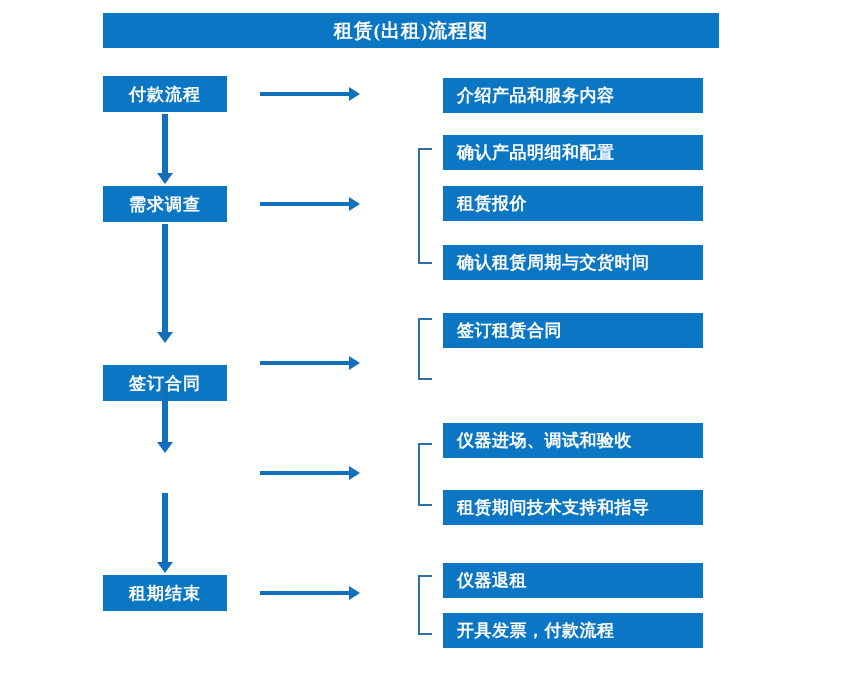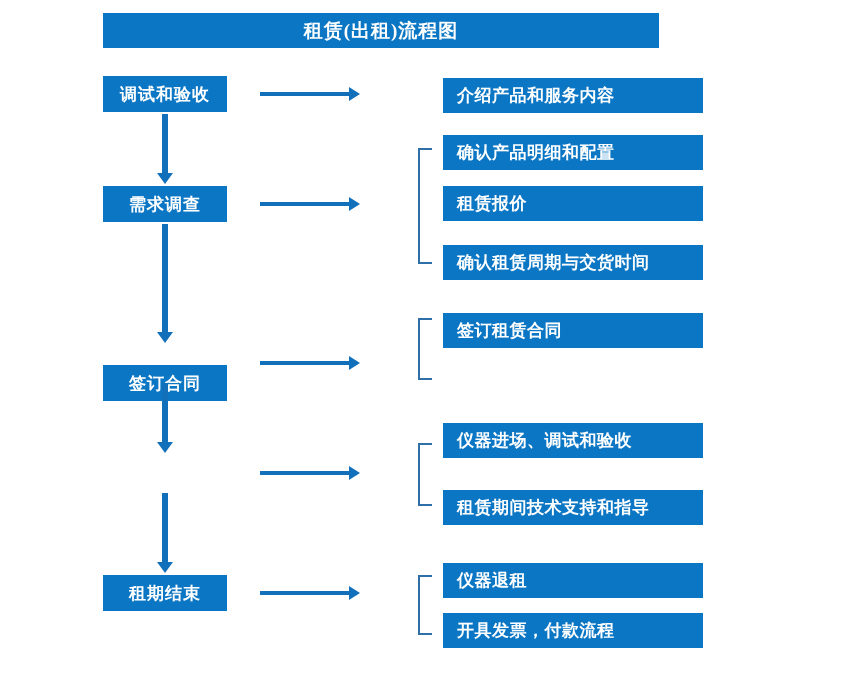--- a/index.html
+++ b/index.html
@@ -16,21 +16,21 @@
     height: 688px;
     background: #ffffff;
     overflow: hidden;
   }
 
   
   .title-bar {
     position: absolute;
     left: 103px;
     top: 13px;
-    width: 556px;
+    width: 616px;
     height: 35px;
     background: #0b76c4;
     color: #ffffff;
     font-size: 19px;
     font-weight: bold;
     display: flex;
     align-items: center;
     justify-content: center;
     letter-spacing: 1px;
   }
@@ -117,21 +117,21 @@
     pointer-events: none;
   }
 </style>
 </head>
 <body>
 
 <div id="canvas">
 
   <div class="title-bar">租赁(出租)流程图</div>
 
-  <div class="box left-box" style="left:103px; top:76px;">调试和验收</div>
+  <div class="box left-box" style="left:103px; top:76px;">付款流程</div>
 
   <div class="box left-box" style="left:103px; top:186px;">需求调查</div>
 
   <div class="box left-box" style="left:103px; top:345px;margin-top:20px;">签订合同</div>
 
 
   <div class="box left-box" style="left:103px; top:575px;">租期结束</div>
 
   <div class="v-arrow" style="left:157px; top:114px; height:70px;">
     <div class="shaft" style="height:59px;"></div>

